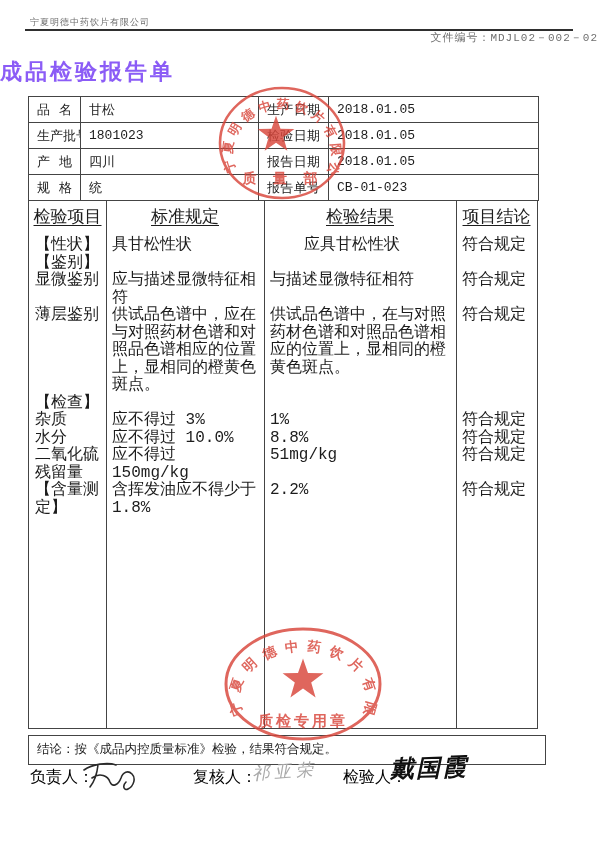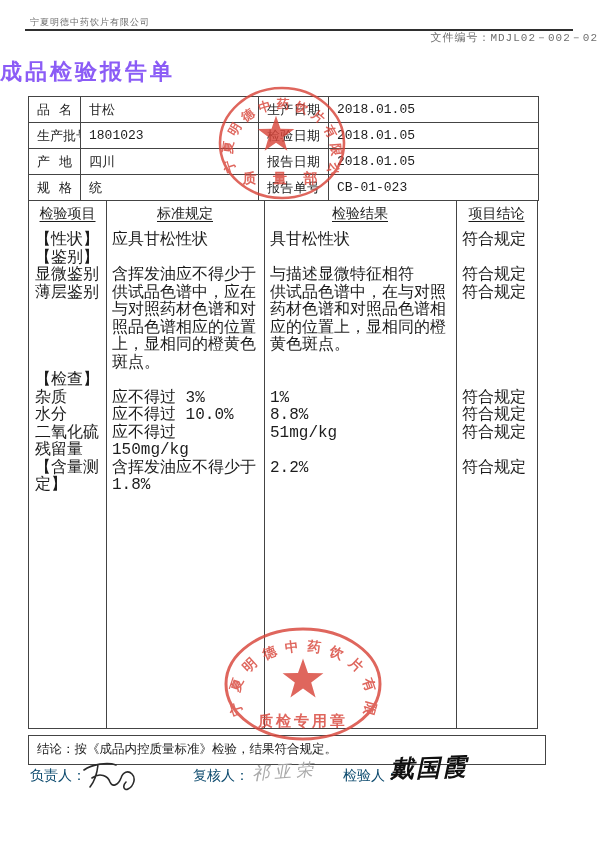--- a/index.html
+++ b/index.html
@@ -17,32 +17,32 @@
 
   
   table.t1{position:absolute;left:28px;top:96px;width:510px;border-collapse:collapse;table-layout:fixed;}
   table.t1 td{border:1px solid #444;height:25px;font-size:13px;padding:0 8px;overflow:hidden;white-space:nowrap;}
   td.jlbl div{text-align:justify;text-align-last:justify;}
 
   
   .t2{position:absolute;left:28px;top:200px;width:508px;height:527px;border:1px solid #444;box-sizing:content-box;}
   .vline{position:absolute;top:0;bottom:0;width:1px;background:#444;}
   .t2 .hrow{display:flex;padding-top:4px;}
-  .t2 .hcell{font-size:14px;text-align:center;text-decoration:underline;text-underline-offset:3px;}
+  .t2 .hcell{font-size:17px;text-align:center;text-decoration:underline;text-underline-offset:3px;}
   .t2 .body{margin-top:9px;}
   .t2 .row{display:flex;}
   .t2 .cell{font-size:16px;line-height:17.5px;padding:0 6px;box-sizing:border-box;}
   .w1{width:77px;} .w2{width:158px;} .w3{width:192px;} .w4{width:81px;}
 
   
   .concl{position:absolute;left:28px;top:727px;width:508px;height:28px;border:1px solid #444;
          font-size:12.5px;line-height:28px;padding-left:8px;box-sizing:content-box;overflow:hidden;margin-top:8px;}
 
   
-  .sig-label{position:absolute;font-size:14px;color:#0c4a6e;}
+  .sig-label{position:absolute;font-size:16px;color:#000000;}
   .sig-review{position:absolute;left:252px;top:760px;font-size:17px;color:#a9a9a9;
               transform:rotate(-4deg);letter-spacing:5px;font-style:italic;}
   .sig-inspector{position:absolute;left:390px;top:752px;font-size:24px;font-weight:bold;color:#101010;
               transform:rotate(-2deg);letter-spacing:2px;font-style:italic;}
   .sig1{position:absolute;left:78px;top:756px;}
 
   
   .stamp{position:absolute;opacity:0.82;pointer-events:none;}
   .stampA{left:212px;top:82px;}
   .stampB{left:221px;top:624px;}
@@ -117,33 +117,33 @@
     <div class="hrow">
       <div class="hcell w1">检验项目</div>
       <div class="hcell w2">标准规定</div>
       <div class="hcell w3">检验结果</div>
       <div class="hcell w4">项目结论</div>
     </div>
 
     <div class="body">
       <div class="row">
         <div class="cell w1">【性状】</div>
+        <div class="cell w3">具甘松性状</div>
         <div class="cell w2">应具甘松性状</div>
-        <div class="cell w3">具甘松性状</div>
         <div class="cell w4">符合规定</div>
       </div>
       <div class="row">
         <div class="cell w1">【鉴别】</div>
         <div class="cell w2"></div>
         <div class="cell w3"></div>
         <div class="cell w4"></div>
       </div>
       <div class="row">
         <div class="cell w1">显微鉴别</div>
-        <div class="cell w2">含挥发油应不得少于</div>
+        <div class="cell w2">应与描述显微特征相符</div>
         <div class="cell w3">与描述显微特征相符</div>
         <div class="cell w4">符合规定</div>
       </div>
       <div class="row">
         <div class="cell w1">薄层鉴别</div>
         <div class="cell w2">供试品色谱中，应在与对照药材色谱和对照品色谱相应的位置上，显相同的橙黄色斑点。</div>
         <div class="cell w3">供试品色谱中，在与对照药材色谱和对照品色谱相应的位置上，显相同的橙黄色斑点。</div>
         <div class="cell w4">符合规定</div>
       </div>
       <div class="row">

